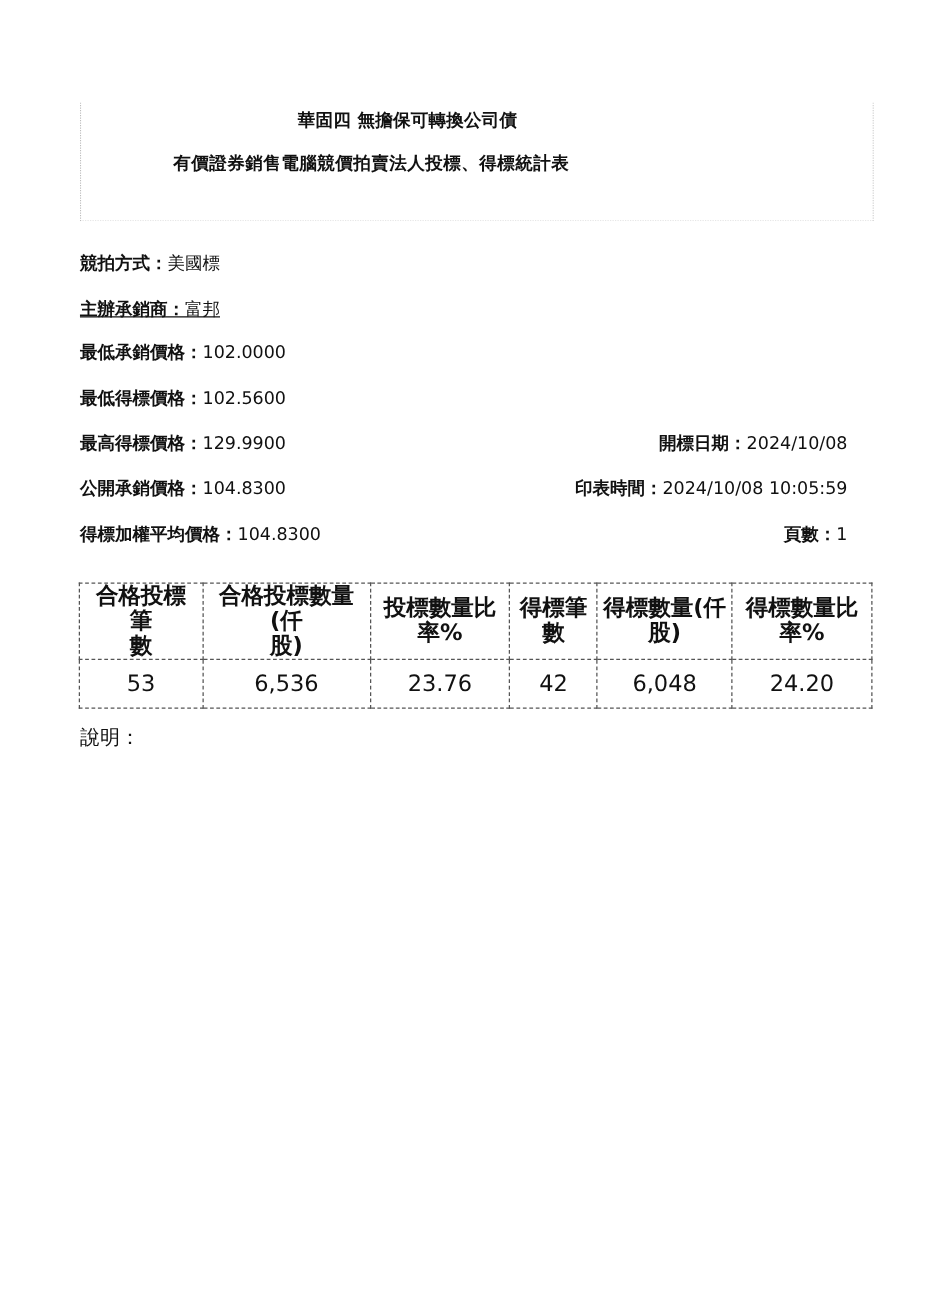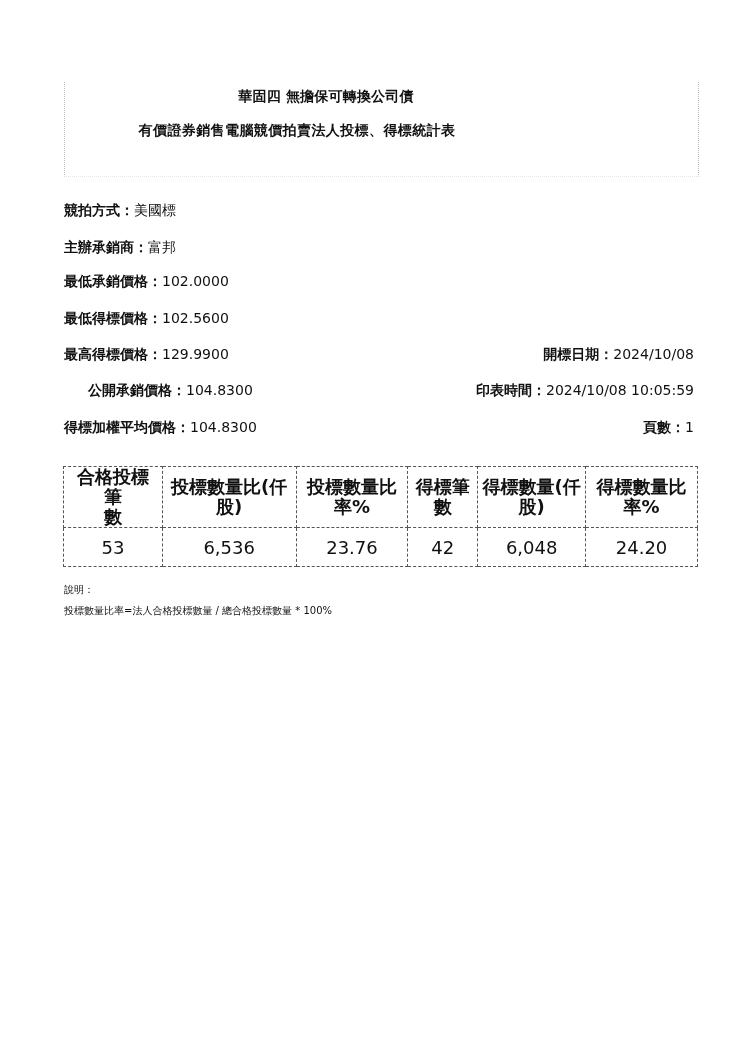--- a/index.html
+++ b/index.html
@@ -19,58 +19,58 @@
   }
   .title-2 {
     position: absolute; left: 0; width: 594px; top: 122px;
     text-align: center; font-size: 14px; font-weight: bold; letter-spacing: 0.4px;
   }
   .field {
     position: absolute; font-size: 14px; white-space: nowrap;
   }
   .field .lbl { font-weight: bold; }
   .left { left: 64px; }
-  .right { right: 46px; text-align: left; margin-left: 24px; }
+  .right { right: 62px; text-align: left; margin-left: 24px; }
   table.stats {
     position: absolute; left: 63px; top: 466px; width: 635px;
     border-collapse: collapse; font-size: 18px;
   }
   table.stats th, table.stats td {
     border: 1px dashed #555555; text-align: center; vertical-align: middle;
     padding: 0 4px;
   }
   table.stats th { height: 56px; font-weight: bold; line-height: 20px; }
   table.stats td { height: 38px; }
   .notes {
-    position: absolute; left: 64px; top: 579px; font-size: 10px; line-height: 21px;
+    position: absolute; left: 64px; top: 579px; font-size: 16px; line-height: 21px;
   }
 </style>
 </head>
 <body>
 
 <div class="frame"></div>
 <div class="title-1">華固四 無擔保可轉換公司債</div>
 <div class="title-2">有價證券銷售電腦競價拍賣法人投標、得標統計表</div>
 
 <div class="field left" style="top:202px;">
   <span class="lbl">競拍方式：</span><span>美國標</span>
 </div>
-<div class="field left" style="top:239px;">
+<div class="field left" style="top:239px;text-decoration:underline;">
   <span class="lbl">主辦承銷商：</span><span>富邦</span>
 </div>
 <div class="field left" style="top:273px;">
   <span class="lbl">最低承銷價格：</span><span>102.0000</span>
 </div>
 <div class="field left" style="top:310px;">
   <span class="lbl">最低得標價格：</span><span>102.5600</span>
 </div>
 <div class="field left" style="top:346px;">
   <span class="lbl">最高得標價格：</span><span>129.9900</span>
 </div>
-<div class="field left" style="top:382px;margin-left:24px;">
+<div class="field left" style="top:382px;">
   <span class="lbl">公開承銷價格：</span><span>104.8300</span>
 </div>
 <div class="field left" style="top:419px;">
   <span class="lbl">得標加權平均價格：</span><span>104.8300</span>
 </div>
 
 <div class="field right" style="top:346px;">
   <span class="lbl">開標日期：</span><span>2024/10/08</span>
 </div>
 <div class="field right" style="top:382px;">
@@ -85,35 +85,34 @@
     <col style="width:99px">
     <col style="width:134px">
     <col style="width:112px">
     <col style="width:70px">
     <col style="width:108px">
     <col style="width:112px">
   </colgroup>
   <thead>
     <tr>
       <th><span>合格投標筆</span><br><span>數</span></th>
-      <th><span>投標數量比(仟</span><br><span>股)</span></th>
+      <th><span>合格投標數量(仟</span><br><span>股)</span></th>
       <th><span>投標數量比</span><br><span>率%</span></th>
       <th><span>得標筆</span><br><span>數</span></th>
       <th><span>得標數量(仟</span><br><span>股)</span></th>
       <th><span>得標數量比</span><br><span>率%</span></th>
     </tr>
   </thead>
   <tbody>
     <tr>
       <td>53</td>
       <td>6,536</td>
       <td>23.76</td>
       <td>42</td>
       <td>6,048</td>
       <td>24.20</td>
     </tr>
   </tbody>
 </table>
 
 <div class="notes">
   <div>說明：</div>
-  <div>投標數量比率=法人合格投標數量 / 總合格投標數量 * 100%</div>
 </div>
 
 </body></html>

